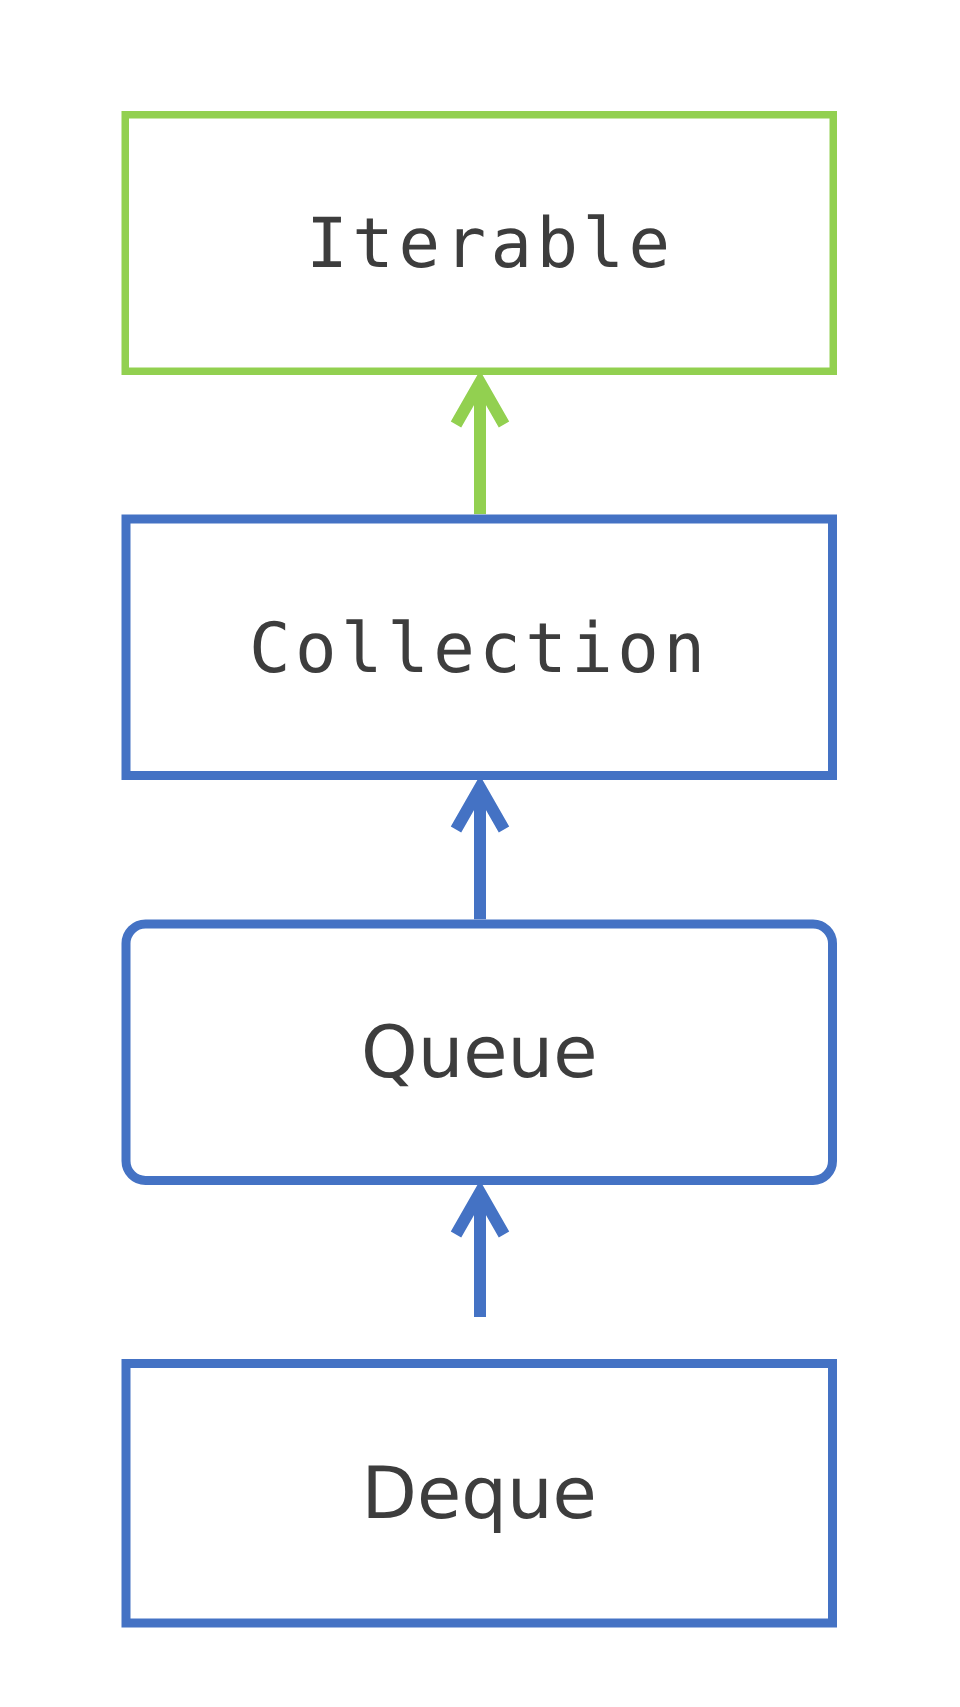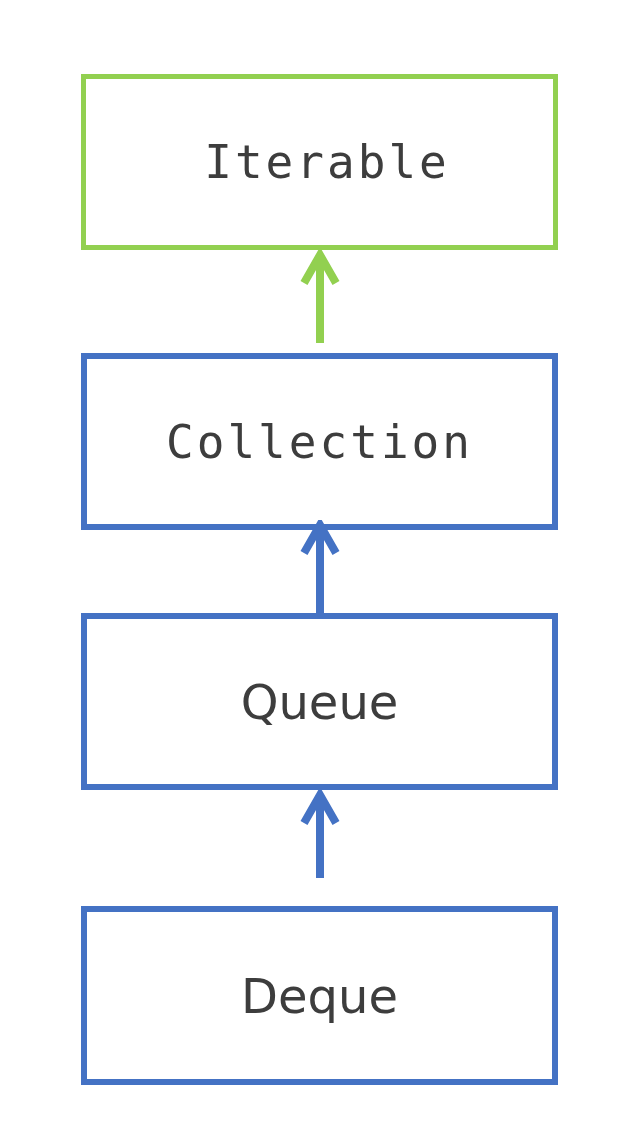--- a/index.html
+++ b/index.html
@@ -31,22 +31,22 @@
   .node.mono .label {
     font-family: "DejaVu Sans Mono", monospace;
     font-size: 46px;
     letter-spacing: 3px;
   }
   .node.sans .label {
     font-family: "DejaVu Sans", "Liberation Sans", sans-serif;
     font-size: 48px;
   }
   .node-iterable   { top: 74px;  height: 176px; border-width: 5px; }
-  .node-collection { top: 353px; height: 177px; border-width: 6px; }
-  .node-queue      { top: 613px; height: 177px; border-width: 6px; }
+  .node-collection { top: 343px; height: 177px; border-width: 6px; }
+  .node-queue      { top: 613px; height: 177px; border-width: 6px; border-radius: 16px; }
   .node-deque      { top: 878px; height: 179px; border-width: 6px; margin-top: 28px; }
   .arrow {
     position: absolute;
     left: 296px;
     width: 48px;
     display: block;
   }
   .arrow-1 { top: 250px; height: 93px; }
   .arrow-2 { top: 520px; height: 93px; }
   .arrow-3 { top: 790px; height: 88px; }

